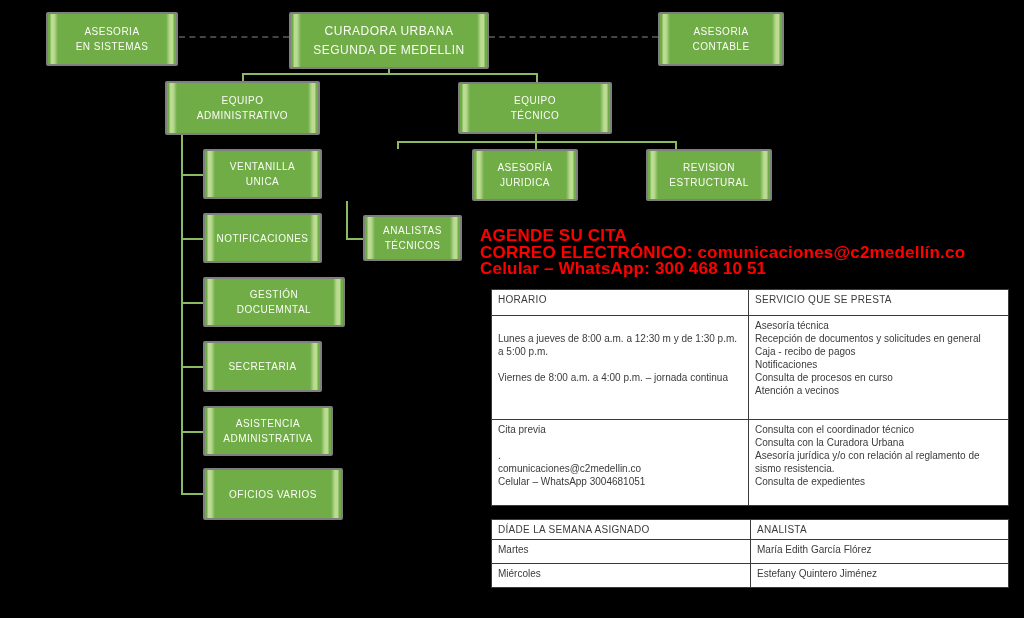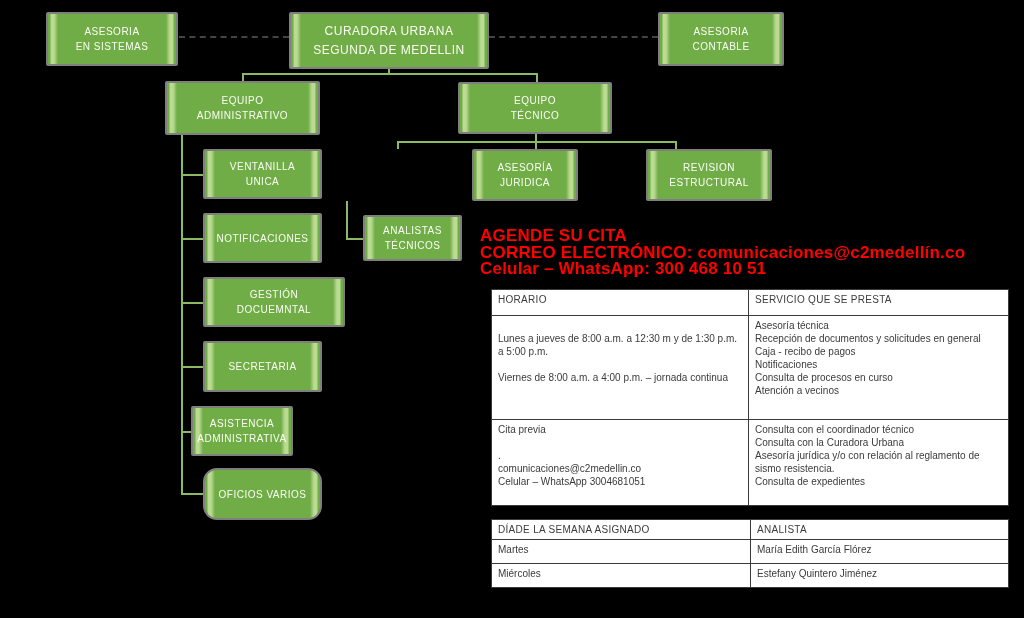--- a/index.html
+++ b/index.html
@@ -98,24 +98,24 @@
   <div class="obox" style="left:203px;top:149px;width:119px;height:50px;">VENTANILLA
 UNICA</div>
 
   <div class="obox" style="left:203px;top:213px;width:119px;height:50px;">NOTIFICACIONES</div>
 
   <div class="obox" style="left:203px;top:277px;width:142px;height:50px;">GESTIÓN
 DOCUEMNTAL</div>
 
   <div class="obox" style="left:203px;top:341px;width:119px;height:51px;">SECRETARIA</div>
 
-  <div class="obox" style="left:191px;top:406px;width:102px;height:50px;">ASISTENCIA
+  <div class="obox" style="left:203px;top:406px;width:130px;height:50px;">ASISTENCIA
 ADMINISTRATIVA</div>
 
-  <div class="obox" style="left:203px;top:468px;width:119px;height:52px;border-radius:14px;">OFICIOS VARIOS</div>
+  <div class="obox" style="left:203px;top:468px;width:140px;height:52px;">OFICIOS VARIOS</div>
 
 
   <div class="obox" style="left:472px;top:149px;width:106px;height:52px;">ASESORÍA
 JURIDICA</div>
 
   <div class="obox" style="left:646px;top:149px;width:126px;height:52px;">REVISION
 ESTRUCTURAL</div>
 
   <div class="obox" style="left:363px;top:215px;width:99px;height:46px;">ANALISTAS
 TÉCNICOS</div>

